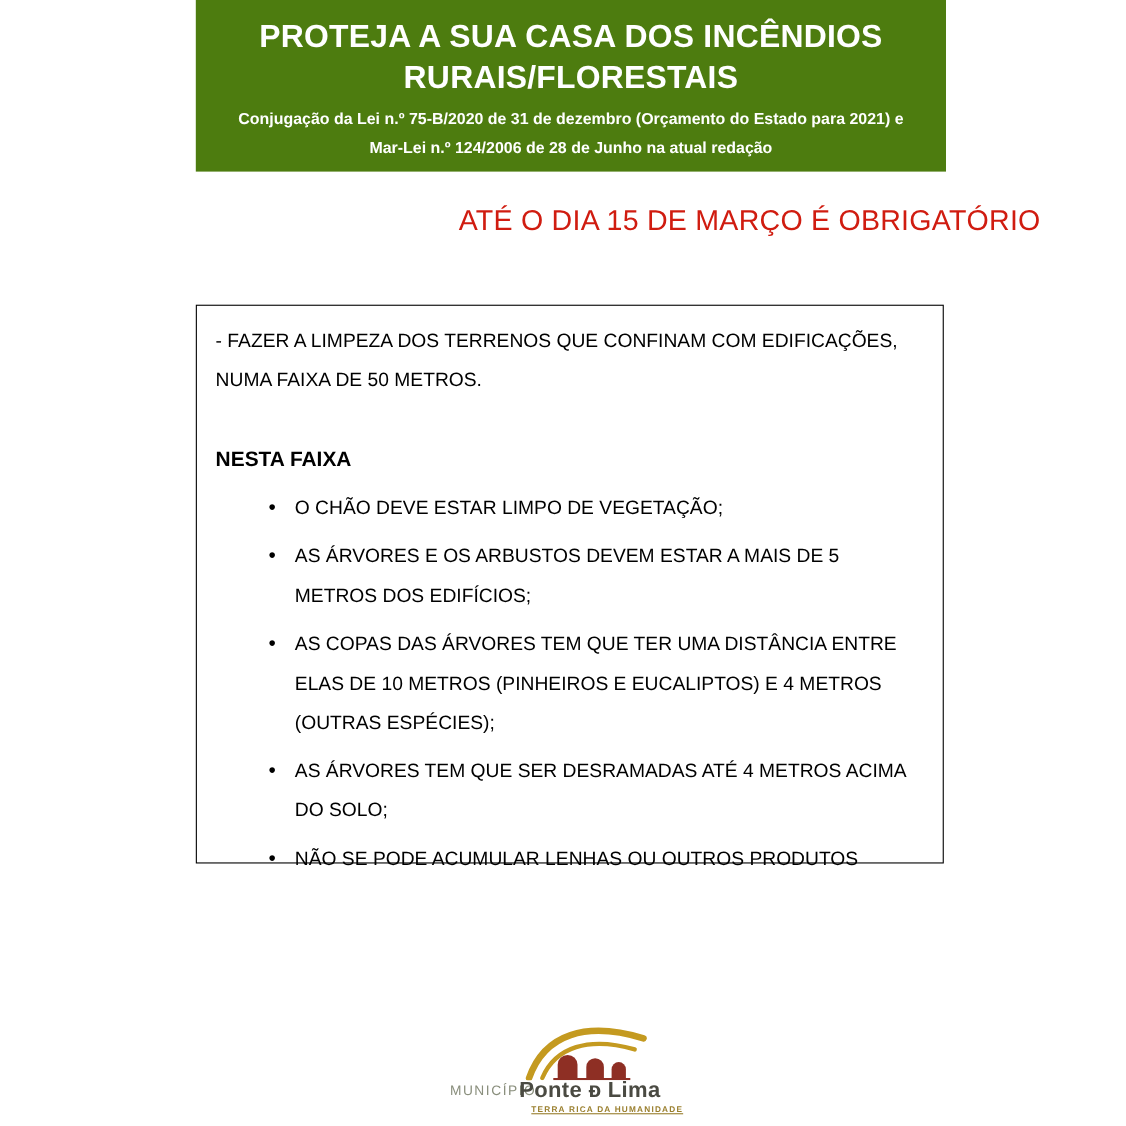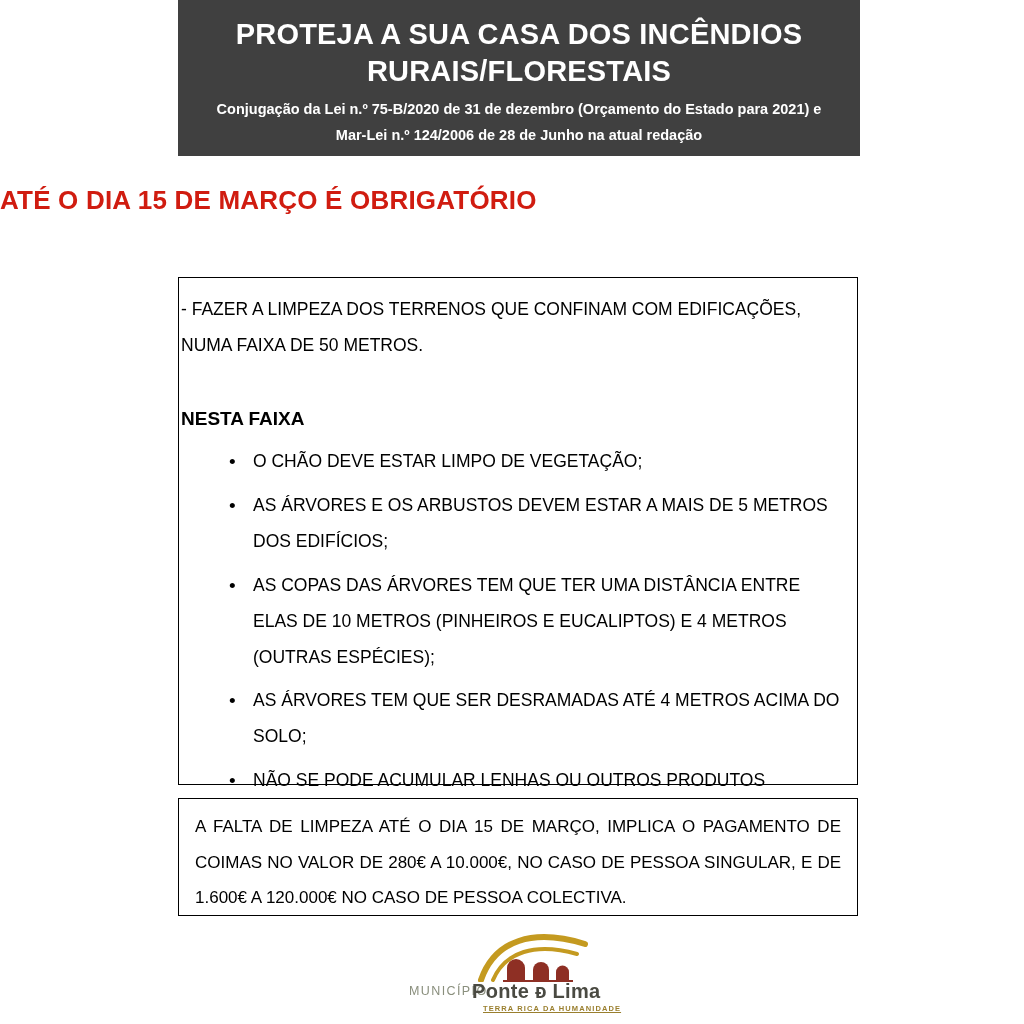--- a/index.html
+++ b/index.html
@@ -21,21 +21,21 @@
     box-sizing: border-box;
   }
 
   
   .header-banner {
     position: absolute;
     left: 178px;
     top: 0;
     width: 682px;
     height: 156px;
-    background: #404040;
+    background: #4d7c0f;
     box-sizing: border-box;
     padding: 10px 22px 8px 22px;
     text-align: center;
     color: #ffffff;
   }
   .header-title {
     font-size: 29px;
     font-weight: bold;
     line-height: 1.28;
     letter-spacing: 0.2px;
@@ -47,37 +47,37 @@
     line-height: 1.75;
     margin-top: 7px;
   }
 
   
   .deadline {
     position: absolute;
     left: 0;
     top: 185px;
     width: 946px;
-    text-align: left;
+    text-align: right;
     color: #d01c10;
     font-size: 26px;
-    font-weight: bold;
+    font-weight: normal;
     letter-spacing: 0.2px;
   }
 
   
   .main-box {
     position: absolute;
     left: 178px;
     top: 277px;
     width: 680px;
     height: 508px;
     border: 1.5px solid #000000;
     box-sizing: border-box;
-    padding: 14px 17px 10px 2px;
+    padding: 14px 17px 10px 17px;
   }
   .intro-line {
     font-size: 17.5px;
     line-height: 2.05;
     white-space: nowrap;
   }
   .intro-line.second {
     white-space: normal;
   }
   .nesta-faixa {
@@ -195,23 +195,20 @@
 
     <ul class="bullets">
       <li>O CHÃO DEVE ESTAR LIMPO DE VEGETAÇÃO;</li>
       <li>AS ÁRVORES E OS ARBUSTOS DEVEM ESTAR A MAIS DE 5 METROS DOS EDIFÍCIOS;</li>
       <li>AS COPAS DAS ÁRVORES TEM QUE TER UMA DISTÂNCIA ENTRE ELAS DE 10 METROS (PINHEIROS E EUCALIPTOS) E 4 METROS (OUTRAS ESPÉCIES);</li>
       <li>AS ÁRVORES TEM QUE SER DESRAMADAS ATÉ 4 METROS ACIMA DO SOLO;</li>
       <li>NÃO SE PODE ACUMULAR LENHAS OU OUTROS PRODUTOS</li>
     </ul>
   </div>
 
-  <div class="fine-box">
-    <div class="fine-text">A FALTA DE LIMPEZA ATÉ O DIA 15 DE MARÇO, IMPLICA O PAGAMENTO DE COIMAS NO VALOR DE 280€ A 10.000€, NO CASO DE PESSOA SINGULAR, E DE 1.600€ A 120.000€ NO CASO DE PESSOA COLECTIVA.</div>
-  </div>
 
   <div class="footer-logo">
     <div class="logo-wrap">
       <svg class="logo-mark" viewBox="0 0 112 52" xmlns="http://www.w3.org/2000/svg">
         <path d="M4 50 C 18 10, 56 -2, 108 14" fill="none" stroke="#c49a20" stroke-width="6" stroke-linecap="round"></path>
         <path d="M16 50 C 28 22, 58 12, 100 24" fill="none" stroke="#c49a20" stroke-width="4" stroke-linecap="round"></path>
         <path d="M30 51 L30 38 A9 9 0 0 1 48 38 L48 51 Z" fill="#8e2f24"></path>
         <path d="M56 51 L56 40 A8 8 0 0 1 72 40 L72 51 Z" fill="#8e2f24"></path>
         <path d="M79 51 L79 42 A6.5 6.5 0 0 1 92 42 L92 51 Z" fill="#8e2f24"></path>
         <rect x="26" y="50" width="70" height="2" fill="#8e2f24"></rect>

